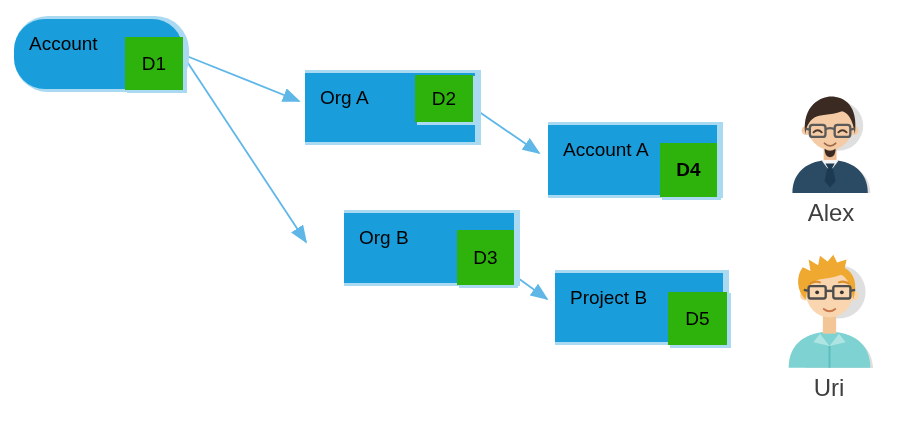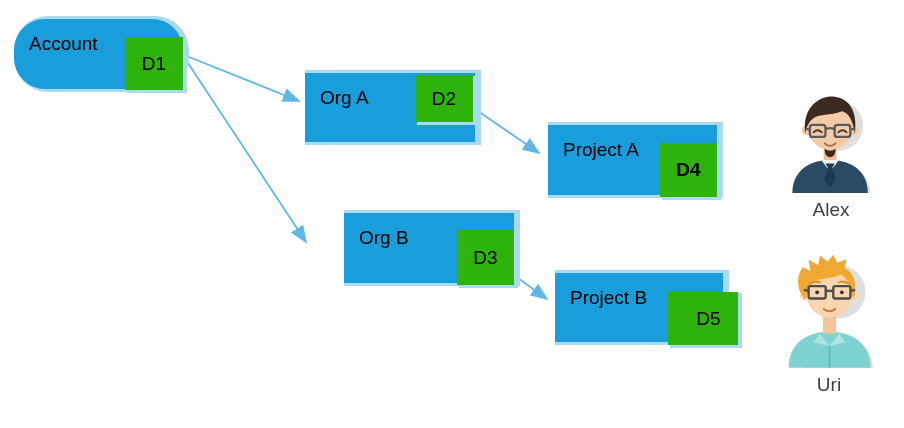--- a/index.html
+++ b/index.html
@@ -35,26 +35,26 @@
   
   .n-account{left:14px;top:19px;width:169px;height:70px;border-radius:31px;}
   .b-account{left:111px;top:18px;width:58px;height:53px;text-align:center;}
   .n-org-a{left:305px;top:73px;width:170px;height:69px;}
   .b-org-a{left:110px;top:2px;width:58px;height:47px;}
   .n-org-b{left:312px;top:213px;width:170px;height:70px;margin-left:32px;}
   .b-org-b{left:113px;top:17px;width:57px;height:55px;text-align:center;}
   .n-project-a{left:548px;top:125px;width:169px;height:70px;}
   .b-project-a{left:112px;top:18px;width:57px;height:54px;font-weight:bold;}
   .n-project-b{left:555px;top:273px;width:168px;height:69px;}
-  .b-project-b{left:113px;top:19px;width:59px;height:53px;padding-left:11px;}
+  .b-project-b{left:113px;top:19px;width:59px;height:53px;}
 
   .user{position:absolute;width:100px;text-align:center;}
   .user-alex{left:781px;top:90px;}
   .user-uri{left:779px;top:248px;}
-  .user-name{margin-top:6px;font-size:19px;color:var(--name-text,#3F3F3F);}
+  .user-name{margin-top:6px;font-size:24px;color:var(--name-text,#3F3F3F);}
   .avatar-svg{display:block;margin:0 auto;}
 </style>
 </head>
 <body>
 
 <div class="canvas">
 
   <svg class="edges" width="904" height="428" viewBox="0 0 904 428" xmlns="http://www.w3.org/2000/svg">
     <defs>
       <marker id="arrowhead" markerWidth="10" markerHeight="8" refX="9" refY="4" orient="auto">
@@ -76,21 +76,21 @@
     <span class="node-label">Org A</span>
     <span class="badge b-org-a">D2</span>
   </div>
 
   <div class="node n-org-b">
     <span class="node-label">Org B</span>
     <span class="badge b-org-b">D3</span>
   </div>
 
   <div class="node n-project-a">
-    <span class="node-label">Project A</span>
+    <span class="node-label">Account A</span>
     <span class="badge b-project-a">D4</span>
   </div>
 
   <div class="node n-project-b">
     <span class="node-label">Project B</span>
     <span class="badge b-project-b">D5</span>
   </div>
 
   <div class="user user-alex">
     <svg class="avatar-svg" width="92" height="103" viewBox="0 0 100 112" xmlns="http://www.w3.org/2000/svg">

